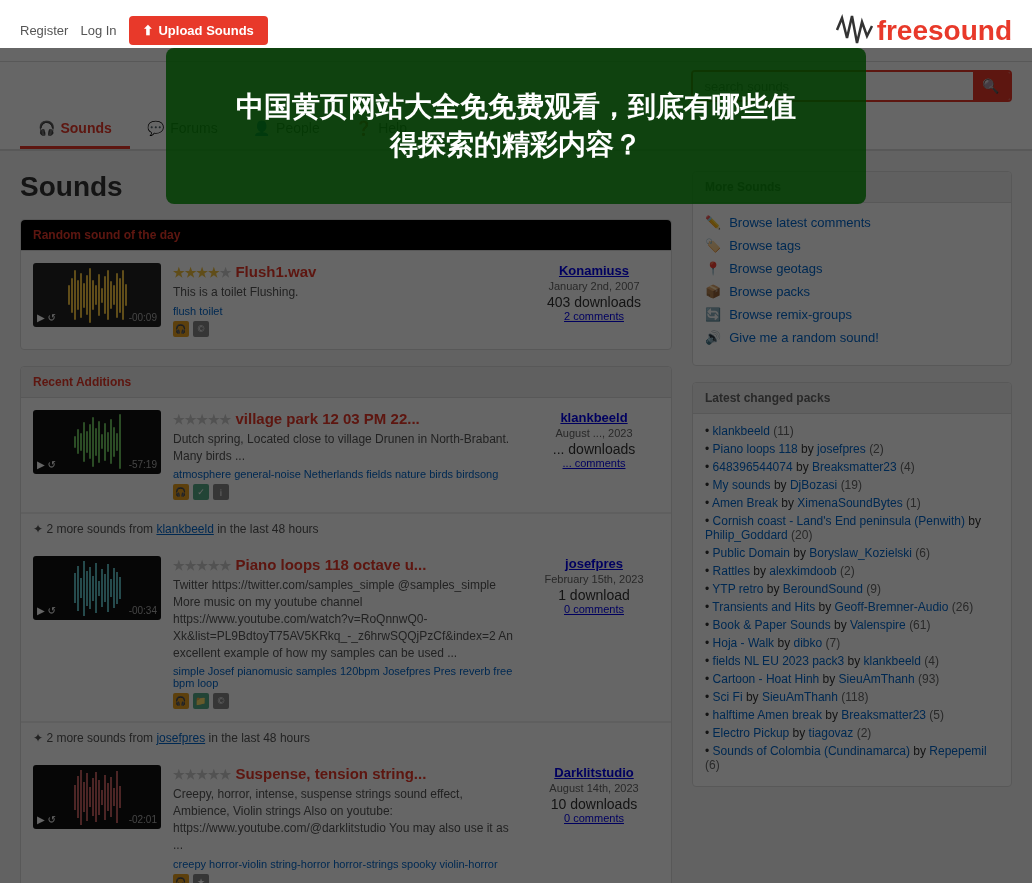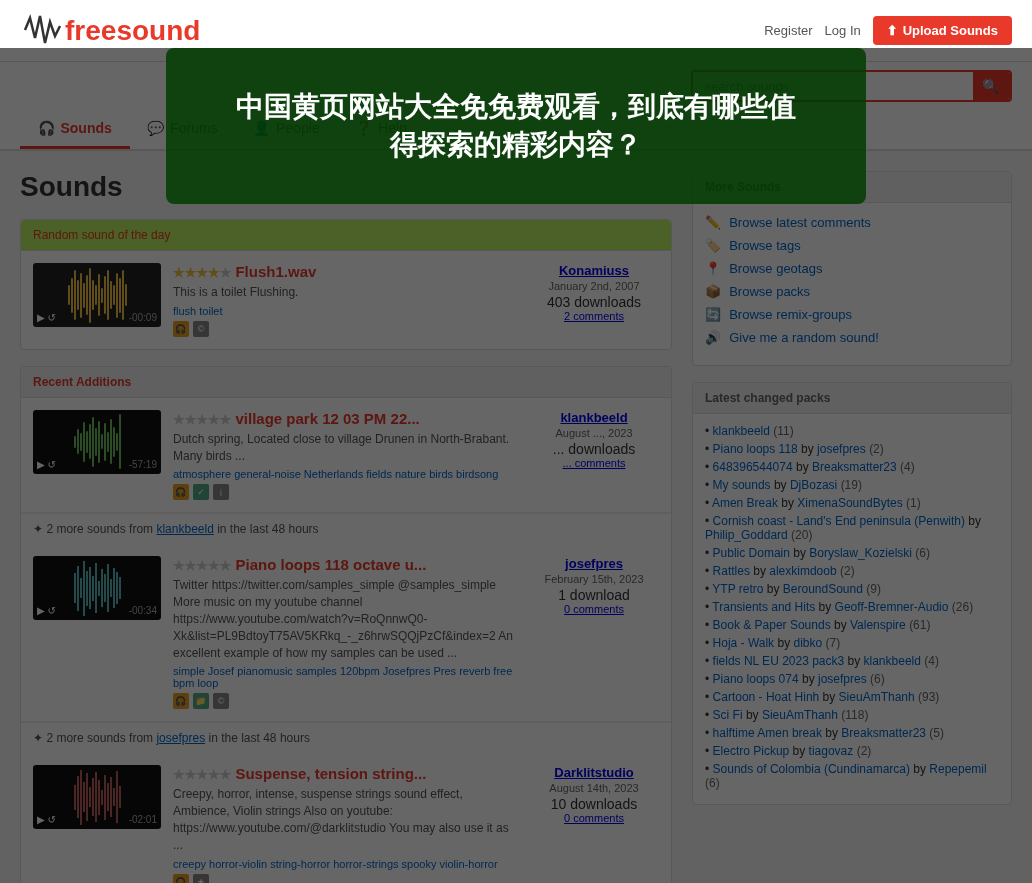--- a/index.html
+++ b/index.html
@@ -77,41 +77,41 @@
 
     
     .more-additions { font-size: 12px; color: #555; padding: 8px 12px; border-top: 1px solid #eee; }
     .more-additions a { color: #0066cc; }
 
     
     #overlay { position: fixed; top: 0; left: 0; width: 100%; height: 100%; background: rgba(0,0,0,0.6); z-index: 9999; display: flex; align-items: flex-start; justify-content: center; margin-top: 48px; }
     #overlay-content { background: rgba(0,60,0,0.85); color: #fff; padding: 40px 60px; border-radius: 8px; font-size: 28px; font-weight: bold; text-align: center; max-width: 700px; }
 
     
-    .random-header { background: #bef264; padding: 8px 12px; font-size: 12px; font-weight: normal; color: #e8392a; border-bottom: 1px solid #ddd; border-radius: 4px 4px 0 0; }
+    .random-header { background: #000000; padding: 8px 12px; font-size: 12px; font-weight: bold; color: #e8392a; border-bottom: 1px solid #ddd; border-radius: 4px 4px 0 0; }
   </style>
 </head>
 <body>
 
 <div id="header">
+  <div id="header-right">
+    <a id="register-link" href="#">Register</a>
+    <a id="login-link" href="#">Log In</a>
+    <button id="upload-button">
+      <span>⬆</span>
+      <span>Upload Sounds</span>
+    </button>
+  </div>
   <div id="logo-area">
     <svg width="45" height="45" viewBox="0 0 45 45">
       <polyline points="5,22 10,10 15,30 20,8 25,35 30,14 35,28 40,18" stroke="#333" stroke-width="2.5" fill="none"></polyline>
     </svg>
     <span id="logo-text">
       <span>free</span><span style="color:#e8392a">sound</span>
     </span>
-  </div>
-  <div id="header-right">
-    <a id="register-link" href="#">Register</a>
-    <a id="login-link" href="#">Log In</a>
-    <button id="upload-button">
-      <span>⬆</span>
-      <span>Upload Sounds</span>
-    </button>
   </div>
 </div>
 
 <div id="search-bar-area">
   <div id="search-form">
     <input id="search-input" type="text" placeholder="search sounds" style="">
     <button id="search-btn">🔍</button>
   </div>
 </div>
 
@@ -426,23 +426,20 @@
         <div class="pack-item">
           • <a href="#">Book &amp; Paper Sounds</a> by <a href="#">Valenspire</a> <span class="pack-count">(61)</span>
         </div>
         <div class="pack-item">
           • <a href="#">Hoja - Walk</a> by <a href="#">dibko</a> <span class="pack-count">(7)</span>
         </div>
         <div class="pack-item">
           • <a href="#">fields NL EU 2023 pack3</a> by <a href="#">klankbeeld</a> <span class="pack-count">(4)</span>
         </div>
         <div class="pack-item">
-          • <a href="#">Piano loops 074</a> by <a href="#">josefpres</a> <span class="pack-count">(6)</span>
-        </div>
-        <div class="pack-item">
           • <a href="#">Cartoon - Hoat Hinh</a> by <a href="#">SieuAmThanh</a> <span class="pack-count">(93)</span>
         </div>
         <div class="pack-item">
           • <a href="#">Sci Fi</a> by <a href="#">SieuAmThanh</a> <span class="pack-count">(118)</span>
         </div>
         <div class="pack-item">
           • <a href="#">halftime Amen break</a> by <a href="#">Breaksmatter23</a> <span class="pack-count">(5)</span>
         </div>
         <div class="pack-item">
           • <a href="#">Electro Pickup</a> by <a href="#">tiagovaz</a> <span class="pack-count">(2)</span>

